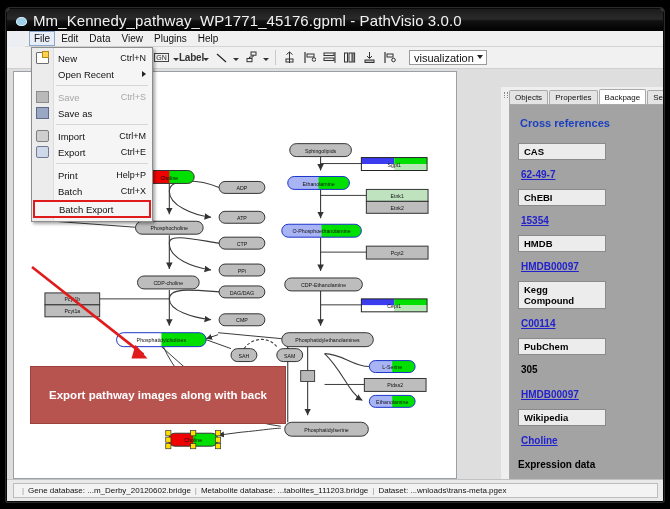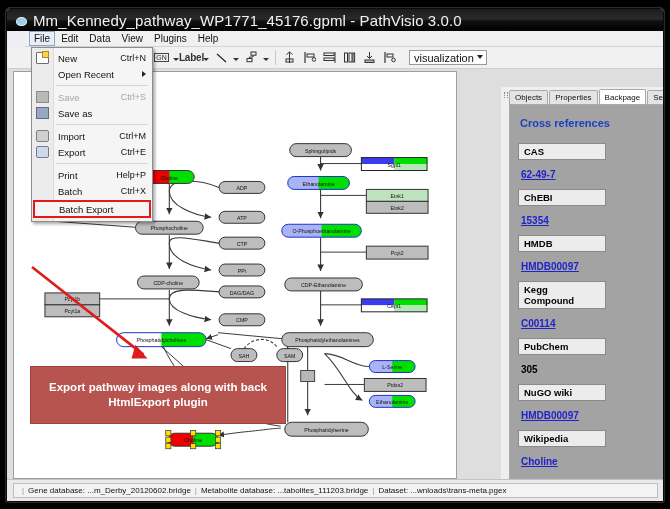--- a/index.html
+++ b/index.html
@@ -627,21 +627,20 @@
             </g>
         </svg>
 
         <svg id="arrow-svg" viewBox="0 0 444 408">
           <path d="M18,196 L130,284" stroke="#e01b1b" stroke-width="2.6" fill="none"></path>
           <path d="M122,274 L134,288 L118,288 Z" fill="#e01b1b"></path>
         </svg>
 
         <div id="callout">
           <div class="co-line">Export pathway images along with back</div>
-          <div class="co-line">HtmlExport plugin</div>
         </div>
       </div>
 
       <div id="side-pane">
         <div id="side-grip"></div>
         <div id="side-tabs">
           <div class="stab">Objects</div>
           <div class="stab">Properties</div>
           <div class="stab active">Backpage</div>
           <div class="stab">Search</div>
@@ -653,21 +652,20 @@
               <div class="xref-head">CAS</div>
               <div><span class="xref-val">62-49-7</span></div>
               <div class="xref-head">ChEBI</div>
               <div><span class="xref-val">15354</span></div>
               <div class="xref-head">HMDB</div>
               <div><span class="xref-val">HMDB00097</span></div>
               <div class="xref-head">Kegg Compound</div>
               <div><span class="xref-val">C00114</span></div>
               <div class="xref-head">PubChem</div>
               <div><span class="xref-val plain">305</span></div>
-              <div class="xref-head">NuGO wiki</div>
               <div><span class="xref-val">HMDB00097</span></div>
               <div class="xref-head">Wikipedia</div>
               <div><span class="xref-val">Choline</span></div>
             </div>
           <div class="expr-title">Expression data</div>
         </div>
       </div>
     </div>
 
     <div id="statusbar">

